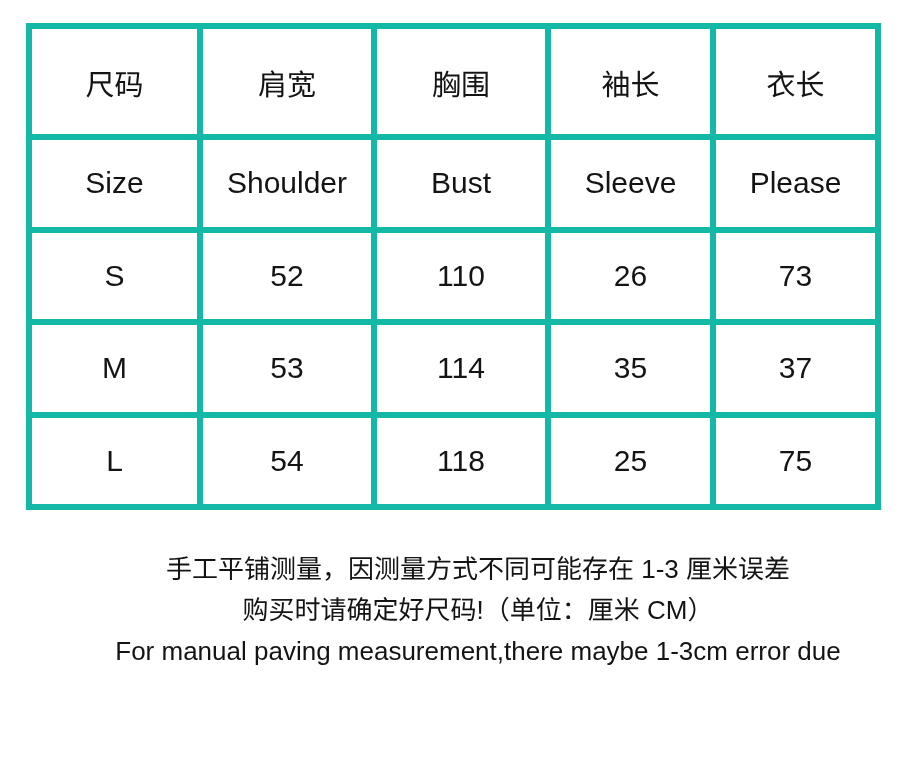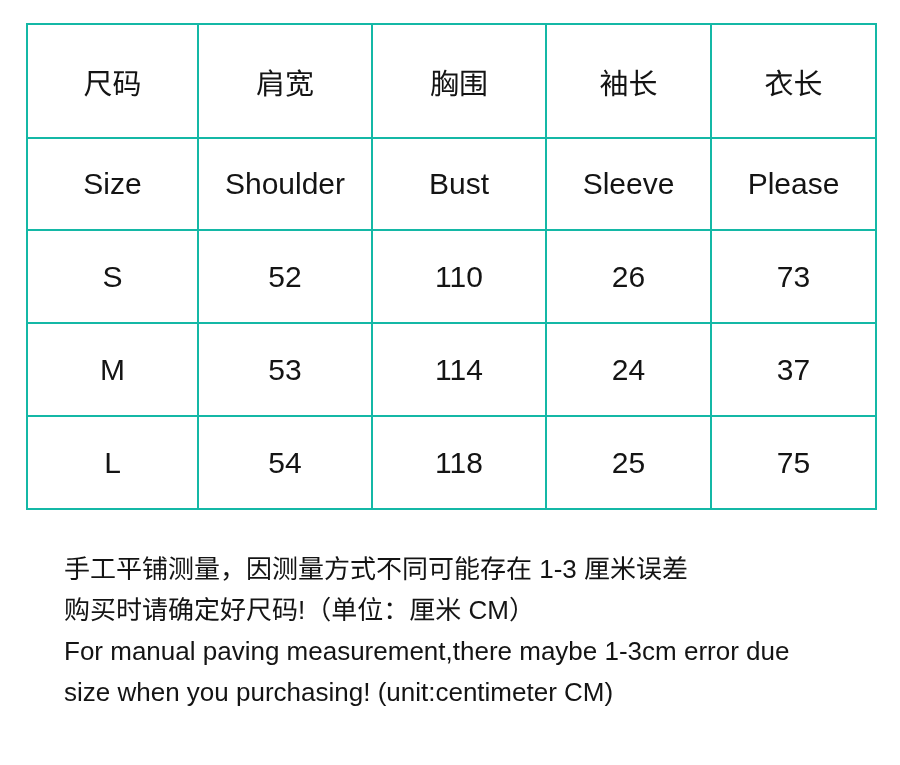--- a/index.html
+++ b/index.html
@@ -15,34 +15,35 @@
   table.size-table {
     position: absolute;
     left: 26px;
     top: 23px;
     width: 849px;
     height: 487px;
     border-collapse: collapse;
     table-layout: fixed;
   }
   table.size-table td {
-    border: 2px solid #14b8a6;
+    border: 6px solid #14b8a6;
     text-align: center;
     vertical-align: middle;
     font-size: 30px;
     padding: 0;
   }
   tr.header-row-cn td { font-size: 29px; }
   .notes {
     position: absolute;
     left: 0;
     top: 549px;
     width: 892px;
     padding-left: 64px;
     box-sizing: border-box;
+    text-align: center;
   }
   .notes p {
     margin: 0;
     font-size: 26px;
     line-height: 41px;
     white-space: nowrap;
   }
 </style>
 </head>
 <body>
@@ -76,33 +77,32 @@
         <td>S</td>
         <td>52</td>
         <td>110</td>
         <td>26</td>
         <td>73</td>
       </tr>
       <tr>
         <td>M</td>
         <td>53</td>
         <td>114</td>
-        <td>24</td>
+        <td>35</td>
         <td>37</td>
       </tr>
       <tr>
         <td>L</td>
         <td>54</td>
         <td>118</td>
         <td>25</td>
         <td>75</td>
       </tr>
     </tbody>
   </table>
 
   <div class="notes">
     <p>手工平铺测量，因测量方式不同可能存在 1-3 厘米误差</p>
     <p>购买时请确定好尺码!（单位：厘米 CM）</p>
     <p>For manual paving measurement,there maybe 1-3cm error due</p>
-    <p>size when you purchasing! (unit:centimeter CM)</p>
   </div>
 
 </div>
 
 </body></html>

